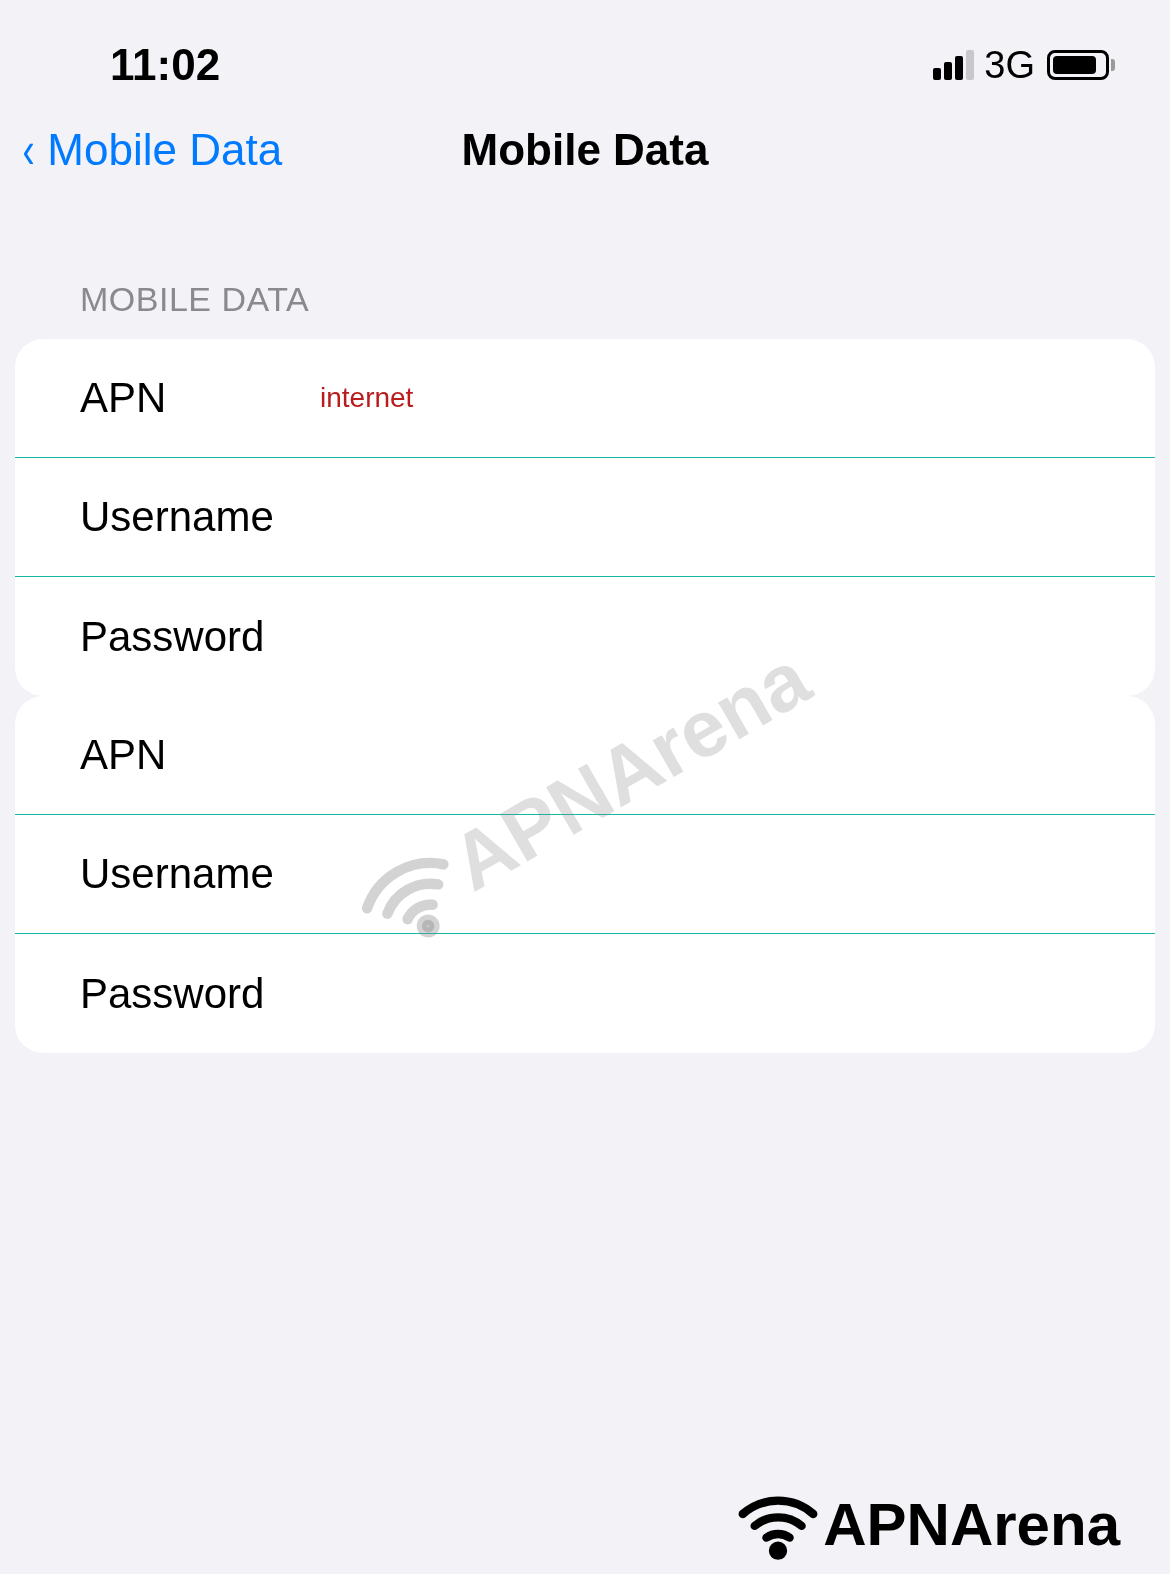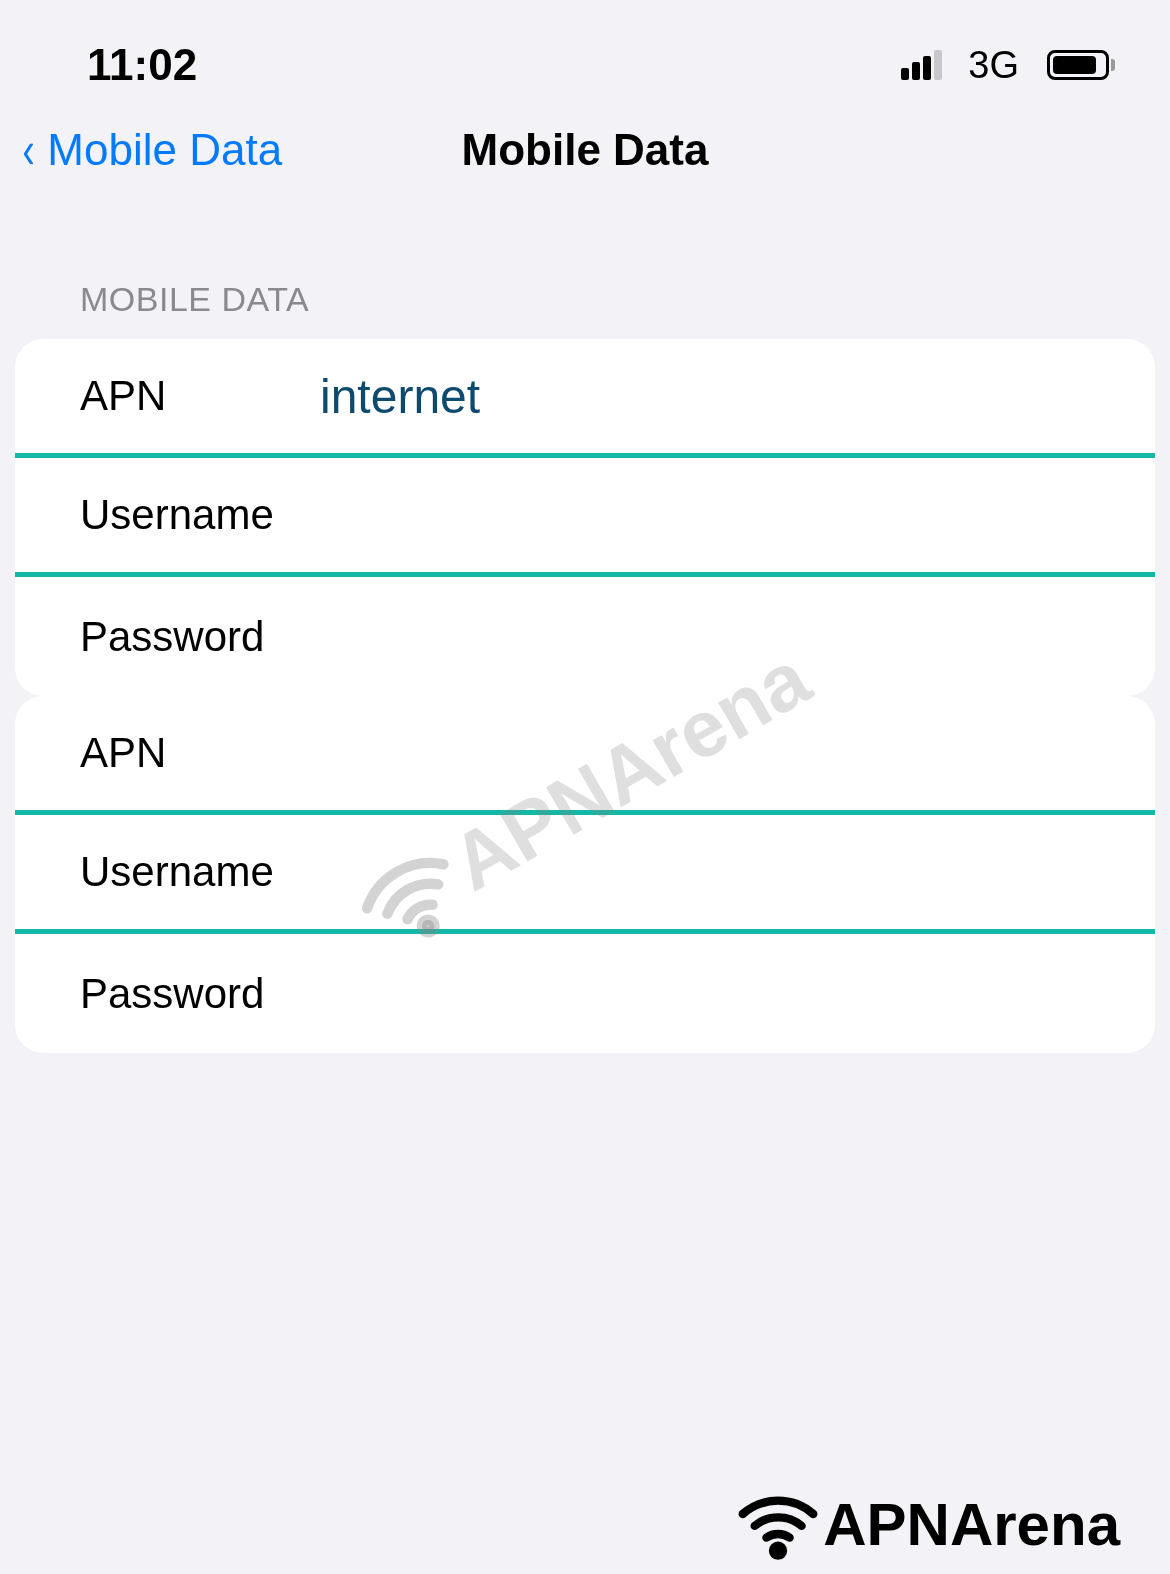--- a/index.html
+++ b/index.html
@@ -20,26 +20,26 @@
       display: flex;
       justify-content: space-between;
       align-items: center;
       padding: 40px 55px 20px 55px;
       height: 110px;
     }
     .status-time {
       font-size: 44px;
       font-weight: 600;
       color: #000;
-      margin-left: 32px;
+      margin-left: 55px;
     }
     .status-right {
       display: flex;
       align-items: center;
-      gap: 20px;
+      gap: 4px;
       text-align: right;
     }
     .signal-bars {
       display: flex;
       align-items: flex-end;
       gap: 3px;
     }
     .bar {
       width: 8px;
       background: #000;
@@ -125,37 +125,37 @@
     .section-card {
       background: #ffffff;
       border-radius: 28px;
       overflow: hidden;
     }
     .row {
       display: flex;
       align-items: center;
       padding: 0 65px;
       height: 119px;
-      border-bottom: 5px solid #14b8a6;
+      border-bottom: 1px solid #14b8a6;
     }
     .row:last-child {
       border-bottom: none;
       justify-content: center;
     }
     .row-label {
       font-size: 42px;
       font-weight: 400;
       color: #000;
       width: 240px;
       flex-shrink: 0;
     }
     .row-input {
-      font-size: 48px;
-      font-weight: 400;
-      color: #0c4a6e;
+      font-size: 28px;
+      font-weight: 400;
+      color: #b91c1c;
       border: none;
       outline: none;
       background: transparent;
       flex: 1;
       font-family: inherit;
     }
     .watermark-center {
       position: absolute;
       top: 50%;
       left: 50%;

